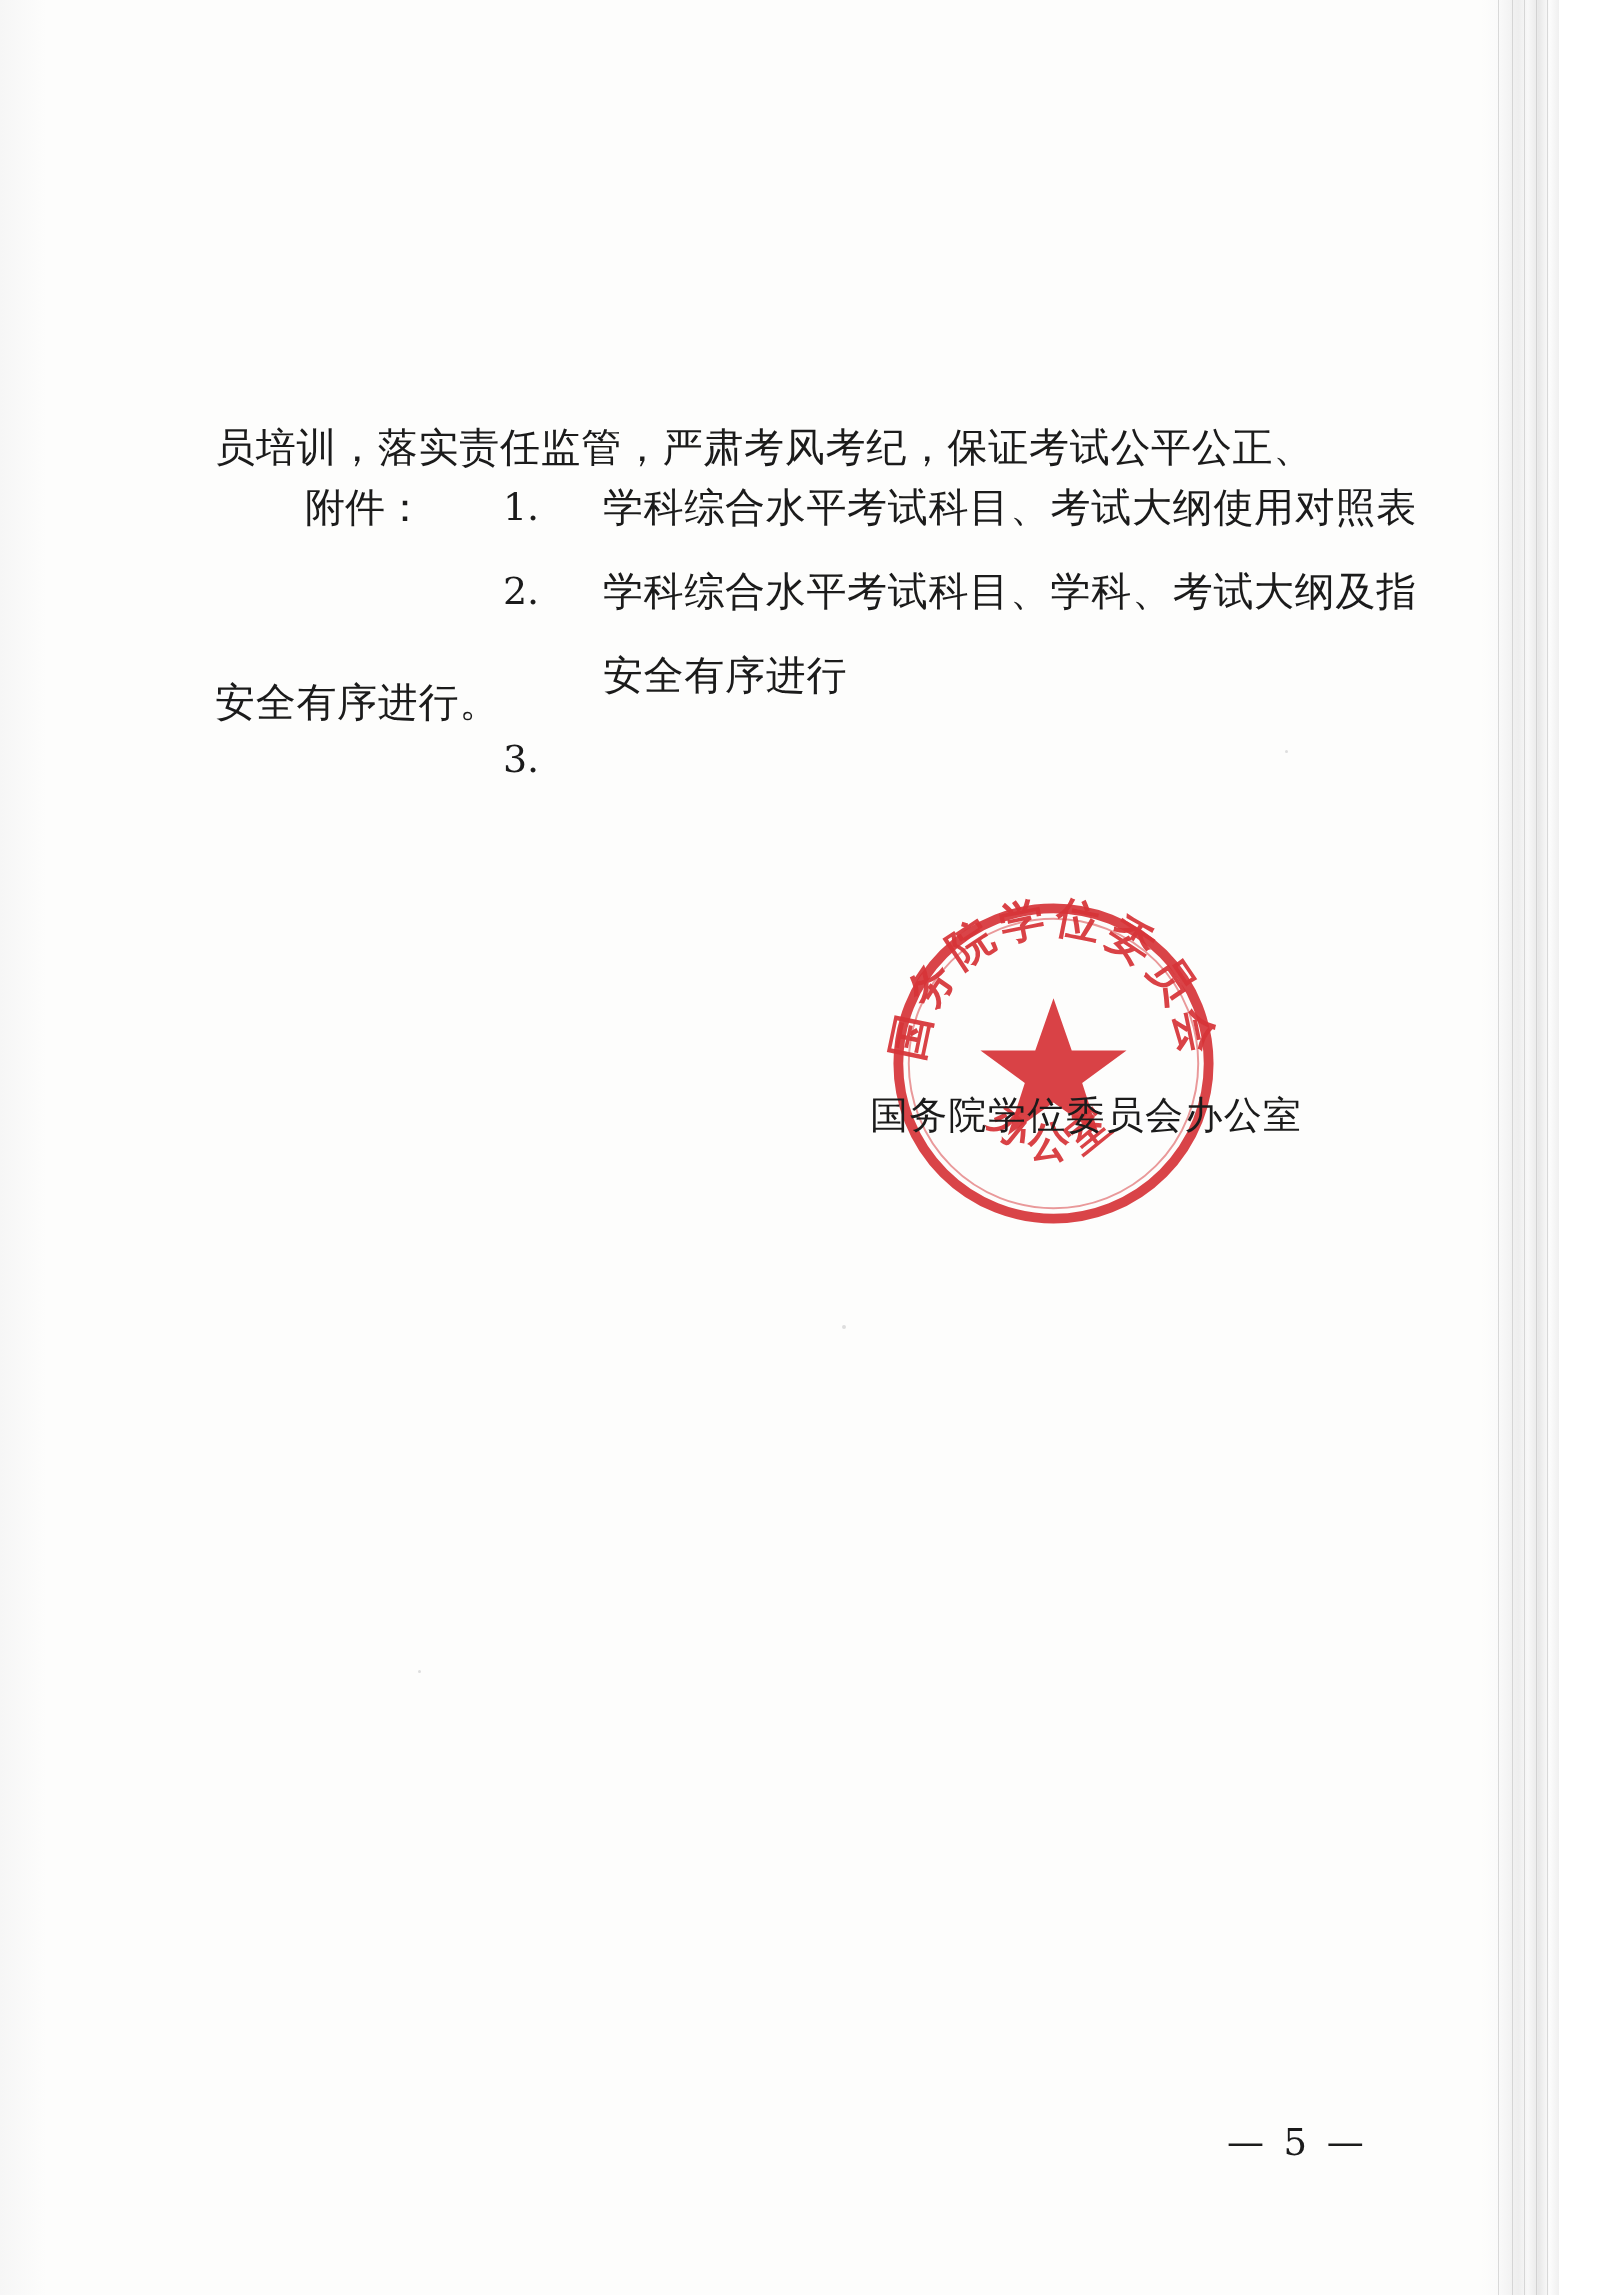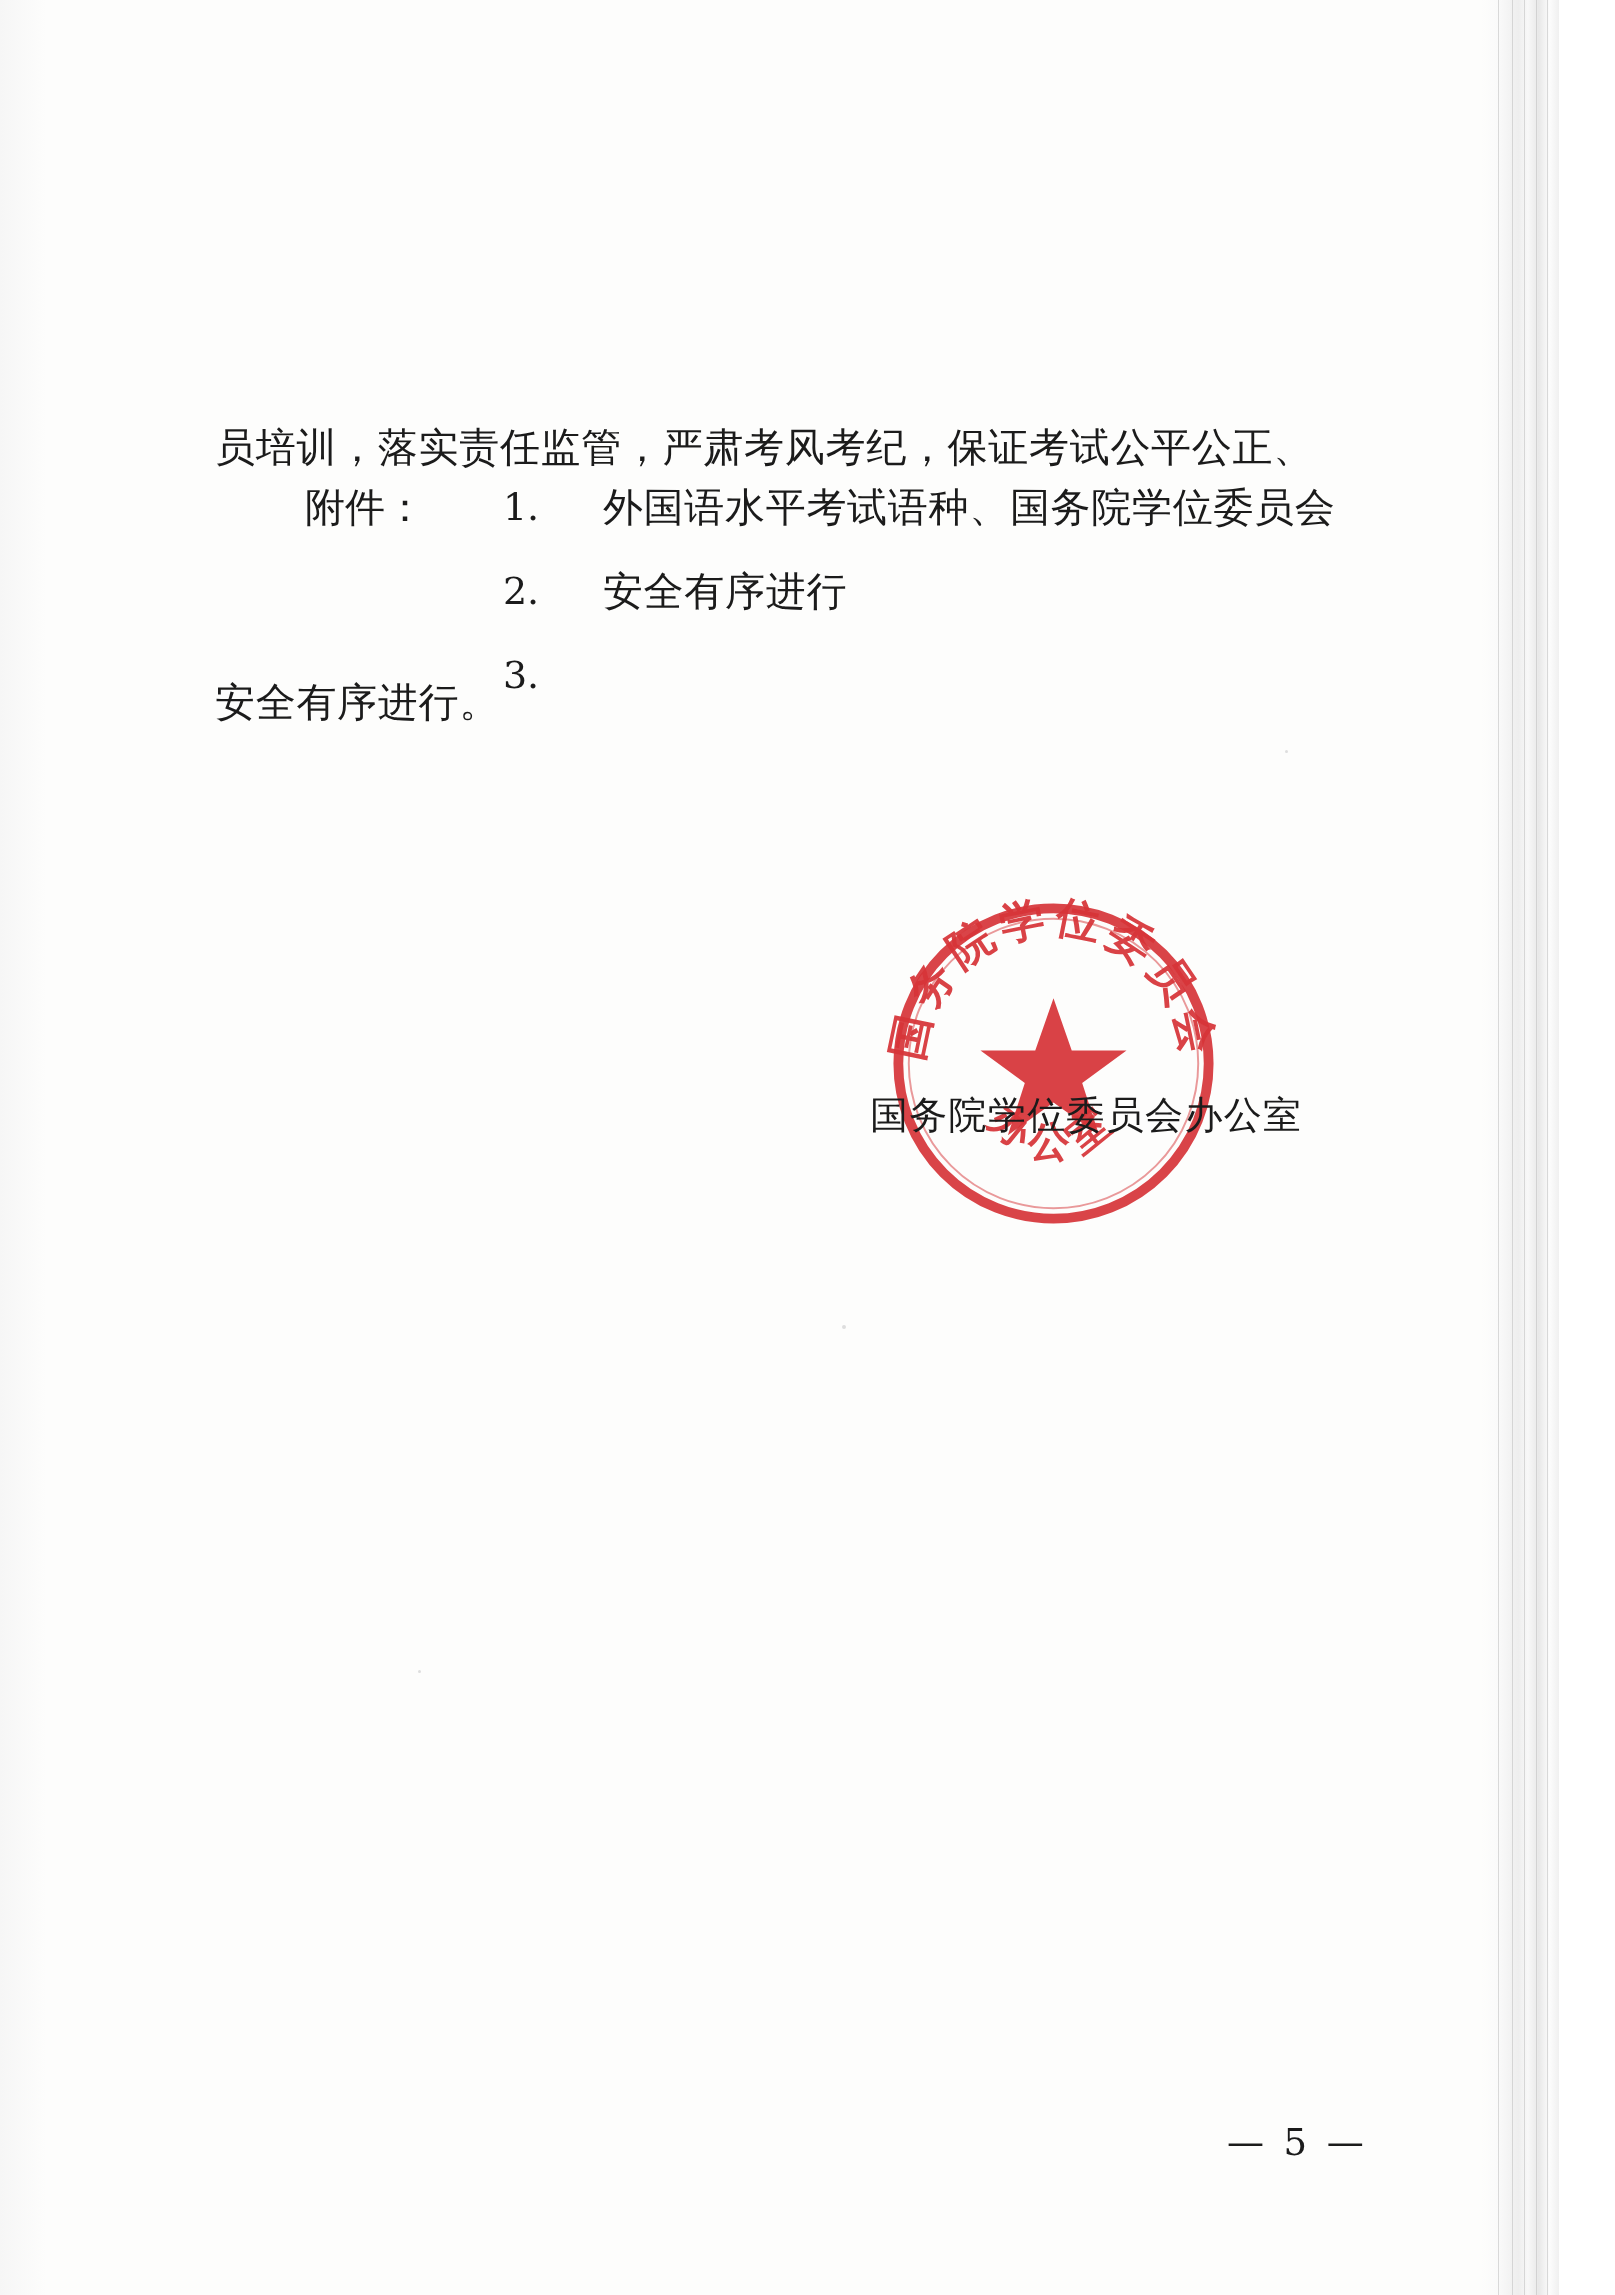--- a/index.html
+++ b/index.html
@@ -177,28 +177,29 @@
     <span class="ln">员培训，落实责任监管，严肃考风考纪，保证考试公平公正、</span>
     <span class="ln">安全有序进行。</span>
   </div>
 
   <div id="attachments">
 
     <div class="att-row">
       <div class="att-label">附件：</div>
       <div class="att-num">1.</div>
       <div class="att-text">
-        <span class="ln">外国语水平考试语种、国务院学位委员会</span>
+        <span class="ln">学科综合水平考试科目、考试大纲使用对照表</span>
       </div>
     </div>
 
     <div class="att-row">
       <div class="att-label">&nbsp;</div>
       <div class="att-num">2.</div>
       <div class="att-text">
+        <span class="ln">学科综合水平考试科目、学科、考试大纲及指</span>
         <span class="ln">安全有序进行</span>
       </div>
     </div>
 
     <div class="att-row">
       <div class="att-label">&nbsp;</div>
       <div class="att-num">3.</div>
     </div>
 
   </div>

